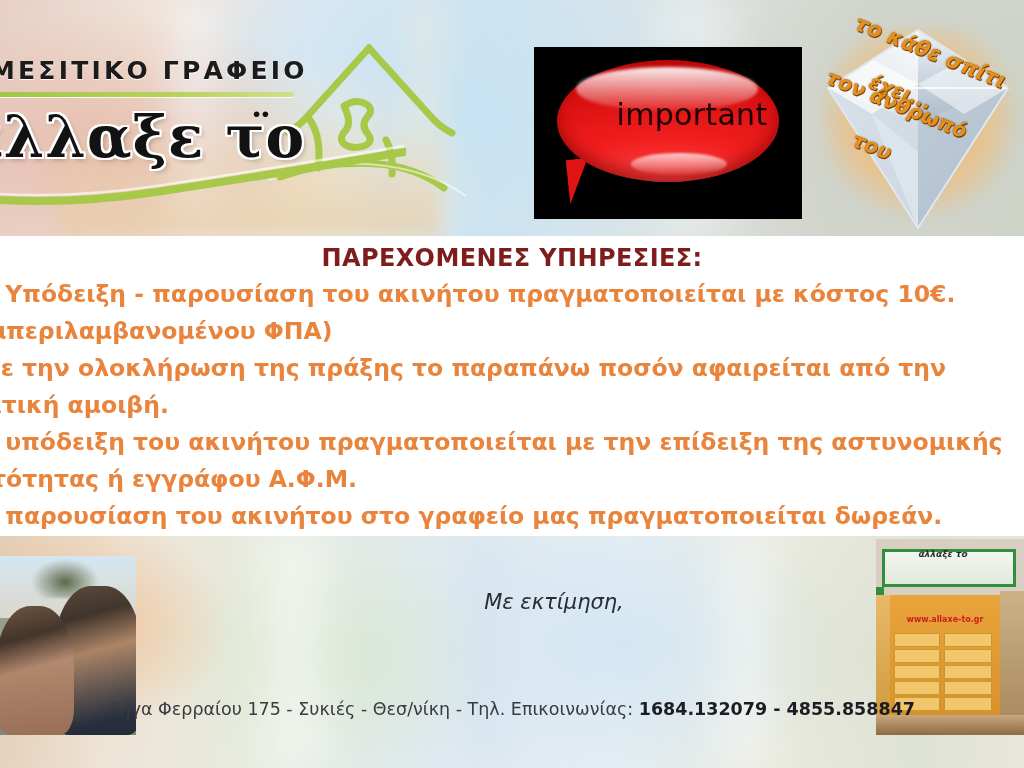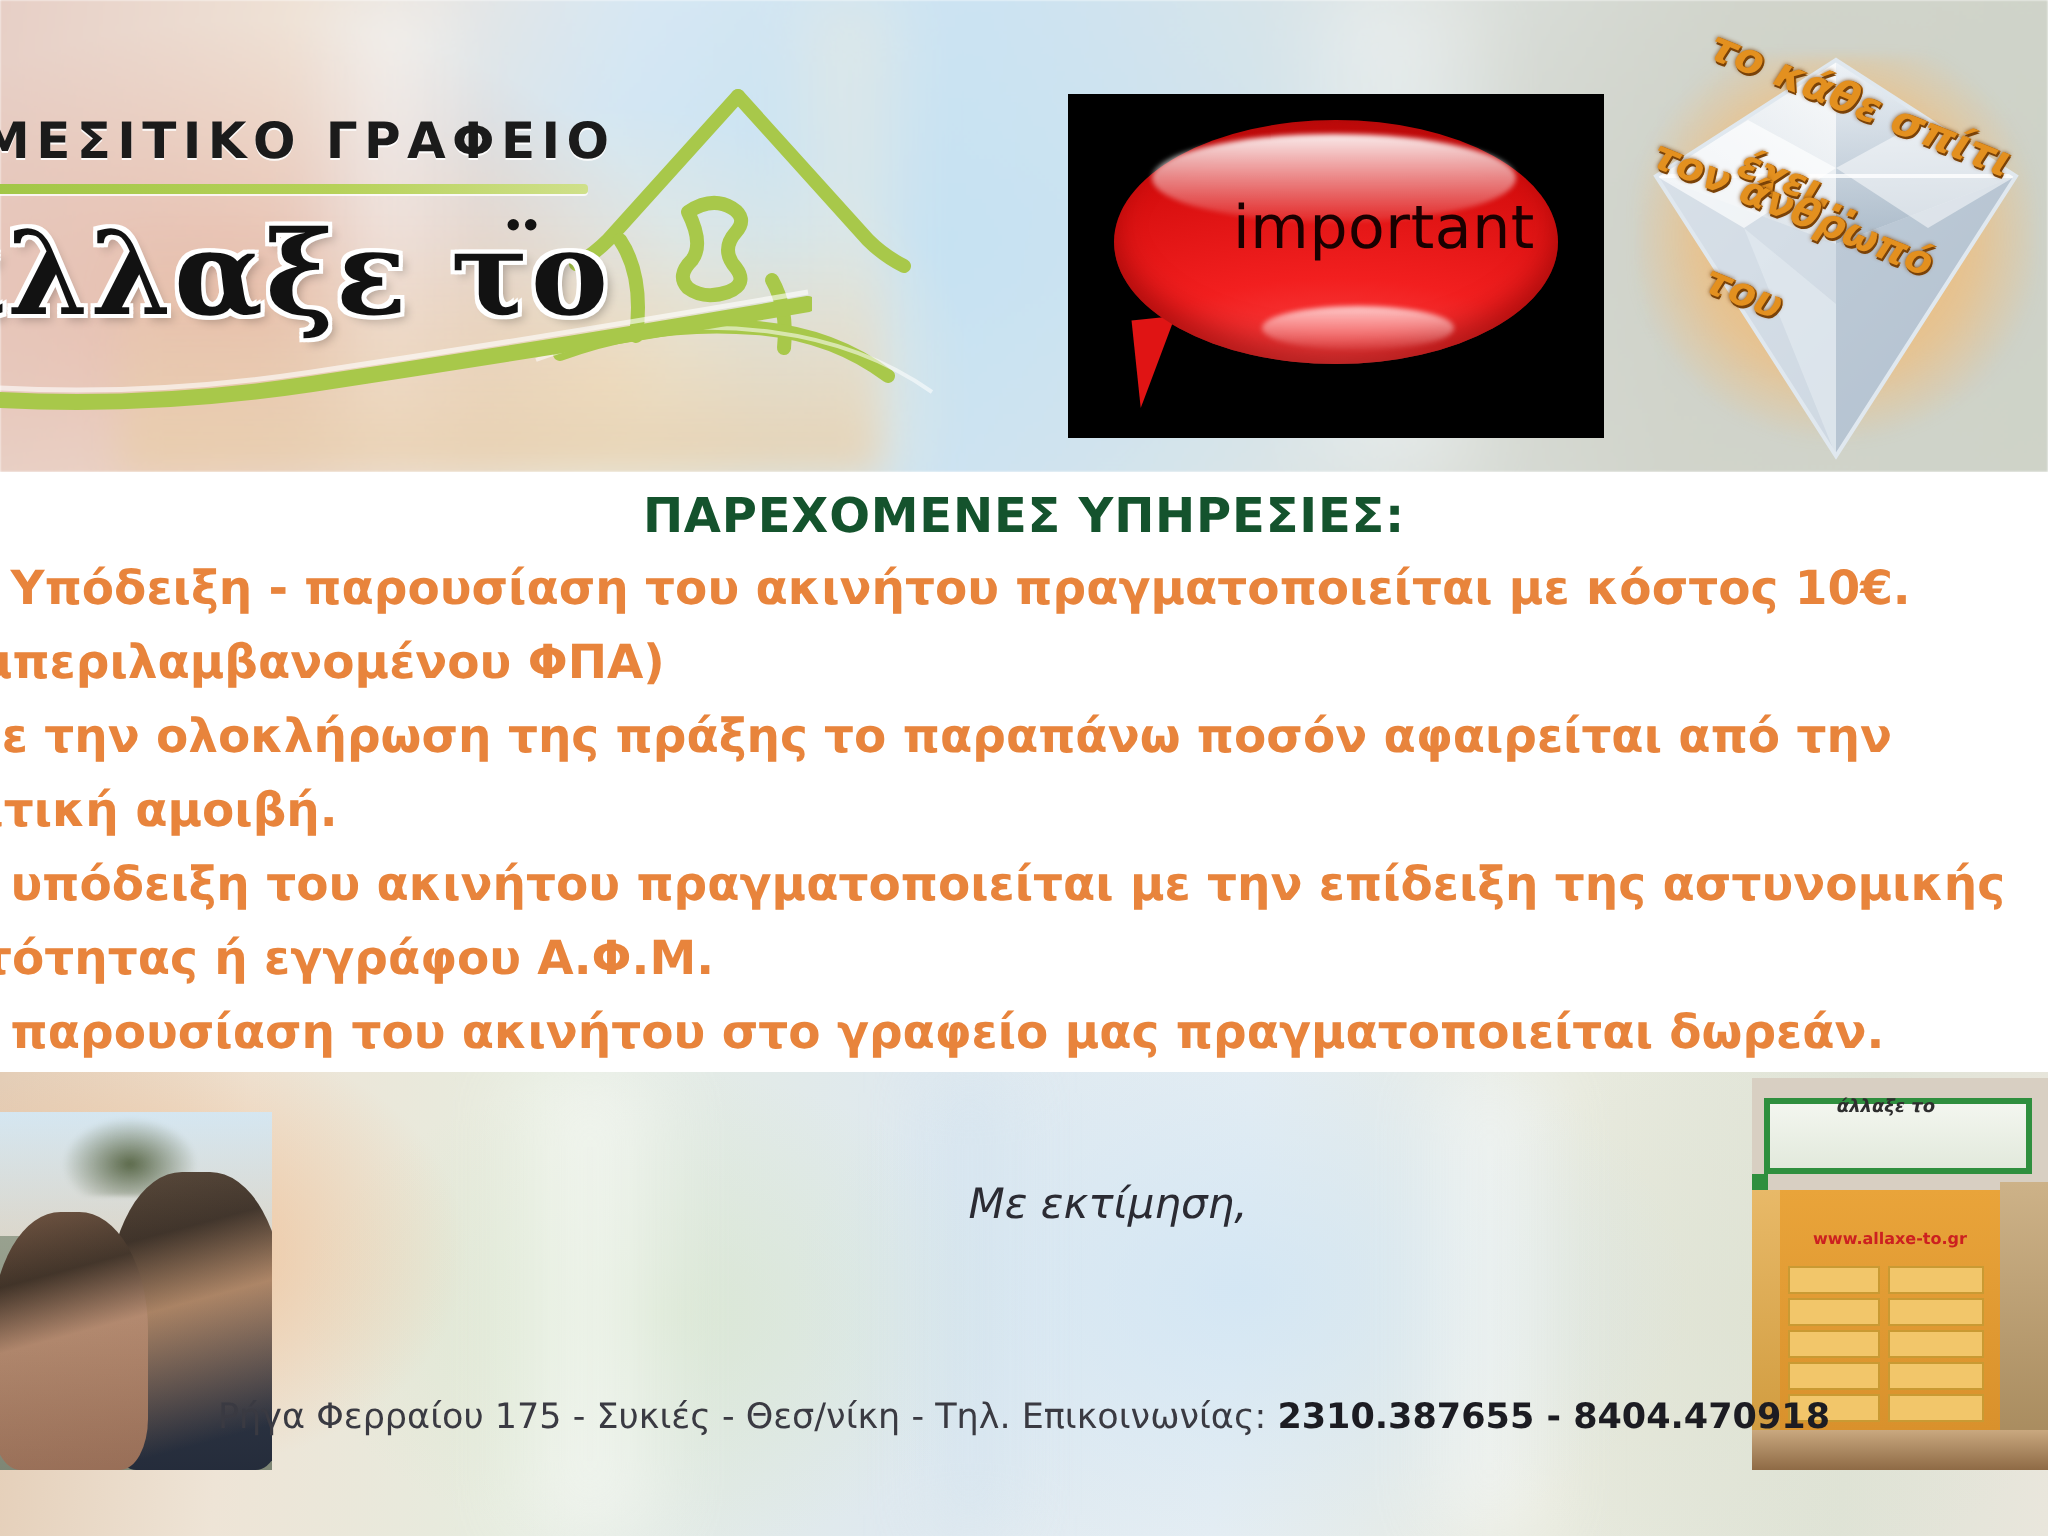--- a/index.html
+++ b/index.html
@@ -115,21 +115,21 @@
   .dtl4{left:40px;top:112px;font-size:20px;transform:rotate(22deg);}
 
   
   .body-area{
     position:absolute;left:0;top:236px;width:1024px;height:300px;
     background:#fff;overflow:hidden;
   }
   .svc-heading{
     position:absolute;left:0;top:8px;width:1024px;text-align:center;
     font-family:"DejaVu Sans","Liberation Sans",sans-serif;
-    font-weight:bold;font-size:24px;color:#14532d;letter-spacing:.4px;
+    font-weight:bold;font-size:24px;color:#7f1d1d;letter-spacing:.4px;
   }
   .svc-lines{
     position:absolute;left:-56px;top:40px;width:1100px;
   }
   .svc-line{
     font-family:"DejaVu Sans","Liberation Sans",sans-serif;
     font-weight:bold;font-size:23.5px;color:#e8843c;
     line-height:37px;white-space:nowrap;
   }
 
@@ -314,15 +314,15 @@
     <div class="shop-listing" style="left:18px;top:142px;width:44px;height:12px"></div>
     <div class="shop-listing" style="left:68px;top:142px;width:46px;height:12px"></div>
     <div class="shop-listing" style="left:18px;top:158px;width:44px;height:12px"></div>
     <div class="shop-listing" style="left:68px;top:158px;width:46px;height:12px"></div>
   </div>
 
   <div class="signature">
     <div class="sig-l1">Με εκτίμηση,</div>
   </div>
 
-  <div class="address"><span>Ρήγα Φερραίου 175 - Συκιές - Θεσ/νίκη - Τηλ. Επικοινωνίας: </span><b>2310.387655</b><b> - </b><b>8404.470918</b></div>
+  <div class="address"><span>Ρήγα Φερραίου 175 - Συκιές - Θεσ/νίκη - Τηλ. Επικοινωνίας: </span><b>1684.132079</b><b> - </b><b>4855.858847</b></div>
 
 </div>
 
 </body></html>

